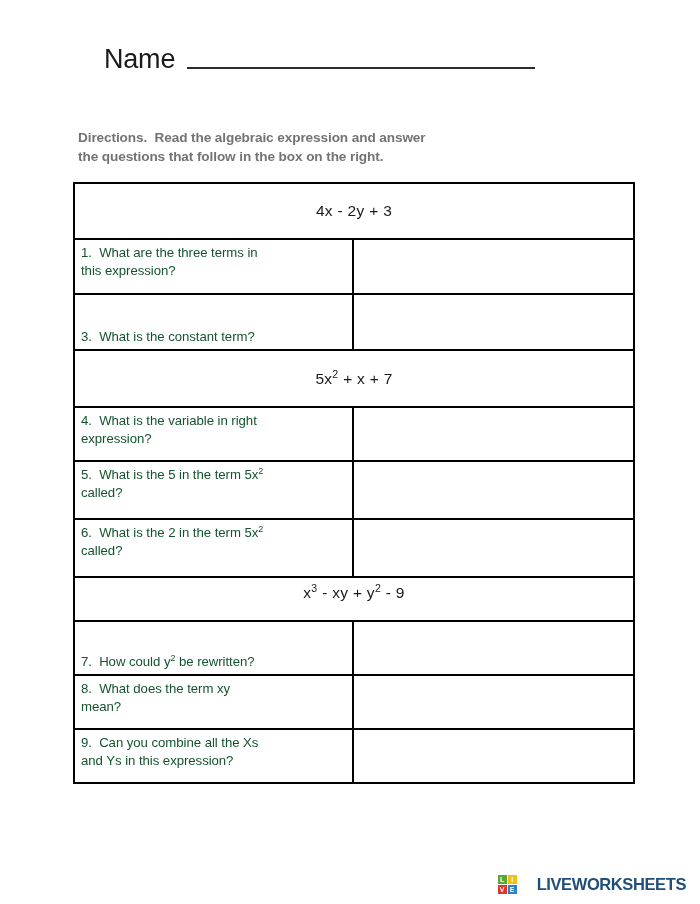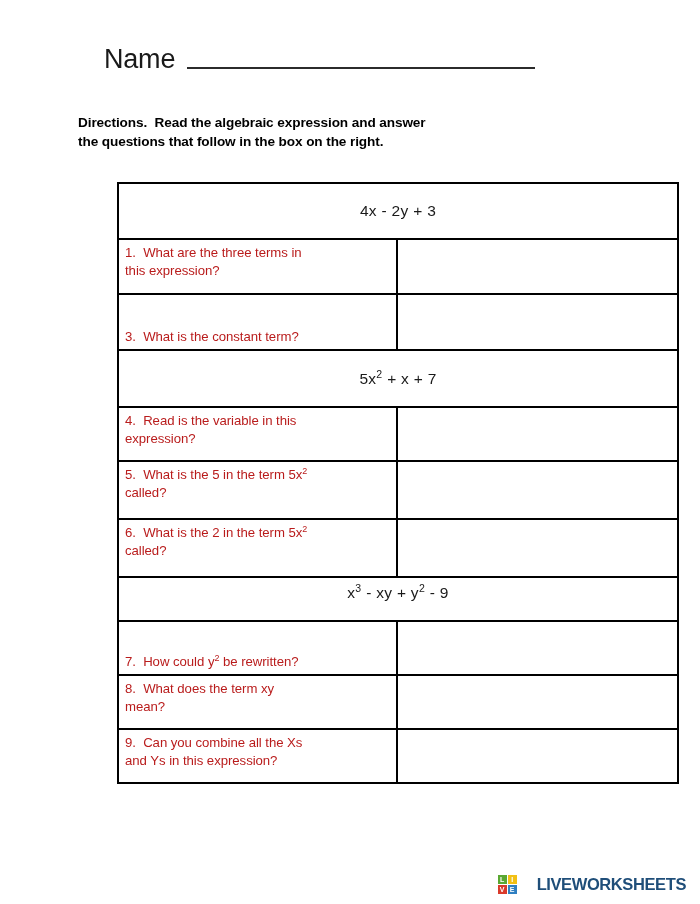--- a/index.html
+++ b/index.html
@@ -41,39 +41,38 @@
     height: 1px;
     margin-left: 12px;
     margin-bottom: 4px;
     border-bottom: 2.4px solid #2b2b2b;
   }
 
   
   #directions {
     position: absolute;
     left: 78px;
-    top: 113px;
+    top: 128px;
     width: 560px;
     font-size: 13.6px;
     font-weight: bold;
     line-height: 1.42;
     letter-spacing: -0.1px;
-    color: #000000;
+    color: #737373;
   }
   #directions .dline { display: block; white-space: pre; }
 
   
   #worksheet-table {
     position: absolute;
     left: 73px;
     top: 182px;
     width: 560px;
     border-collapse: collapse;
     table-layout: fixed;
-    margin-left: 44px;
   }
   #worksheet-table td {
     border: 2.2px solid #000000;
     padding: 0;
     vertical-align: top;
     background: #ffffff;
   }
 
   .expr-cell {
     text-align: center;
@@ -95,21 +94,21 @@
     padding: 0 !important;
   }
   .q-inner {
     display: flex;
     height: 100%;
     width: 100%;
     box-sizing: border-box;
     padding: 4px 6px 3px 6px;
     font-size: 13.2px;
     line-height: 1.34;
-    color: #b91c1c;
+    color: #14532d;
     letter-spacing: -0.05px;
   }
   .q-inner.align-top    { align-items: flex-start; }
   .q-inner.align-bottom { align-items: flex-end; }
 
   .q-text { display: block; }
   .q-num { white-space: pre; }
 
   .answer-cell { background: #ffffff; }
 
@@ -205,21 +204,21 @@
         <td class="expr-cell" colspan="2" style="height:55px">
           <div class="expr-inner" style="height:55px">
             <span><span>5x</span><sup>2</sup><span> + x + 7</span></span>
           </div>
         </td>
       </tr>
 
       <tr>
         <td class="q-cell" style="height:52px">
           <div class="q-inner align-top" style="height:52px">
-            <span class="q-text"><span class="q-num">4.</span>&nbsp;&nbsp;<span>Read is the variable in this</span><br><span>expression?</span></span>
+            <span class="q-text"><span class="q-num">4.</span>&nbsp;&nbsp;<span>What is the variable in right</span><br><span>expression?</span></span>
           </div>
         </td>
         <td class="answer-cell"></td>
       </tr>
 
       <tr>
         <td class="q-cell" style="height:56px">
           <div class="q-inner align-top" style="height:56px">
             <span class="q-text"><span class="q-num">5.</span>&nbsp;&nbsp;<span>What is the 5 in the term 5x</span><sup>2</sup><br><span>called?</span></span>
           </div>

